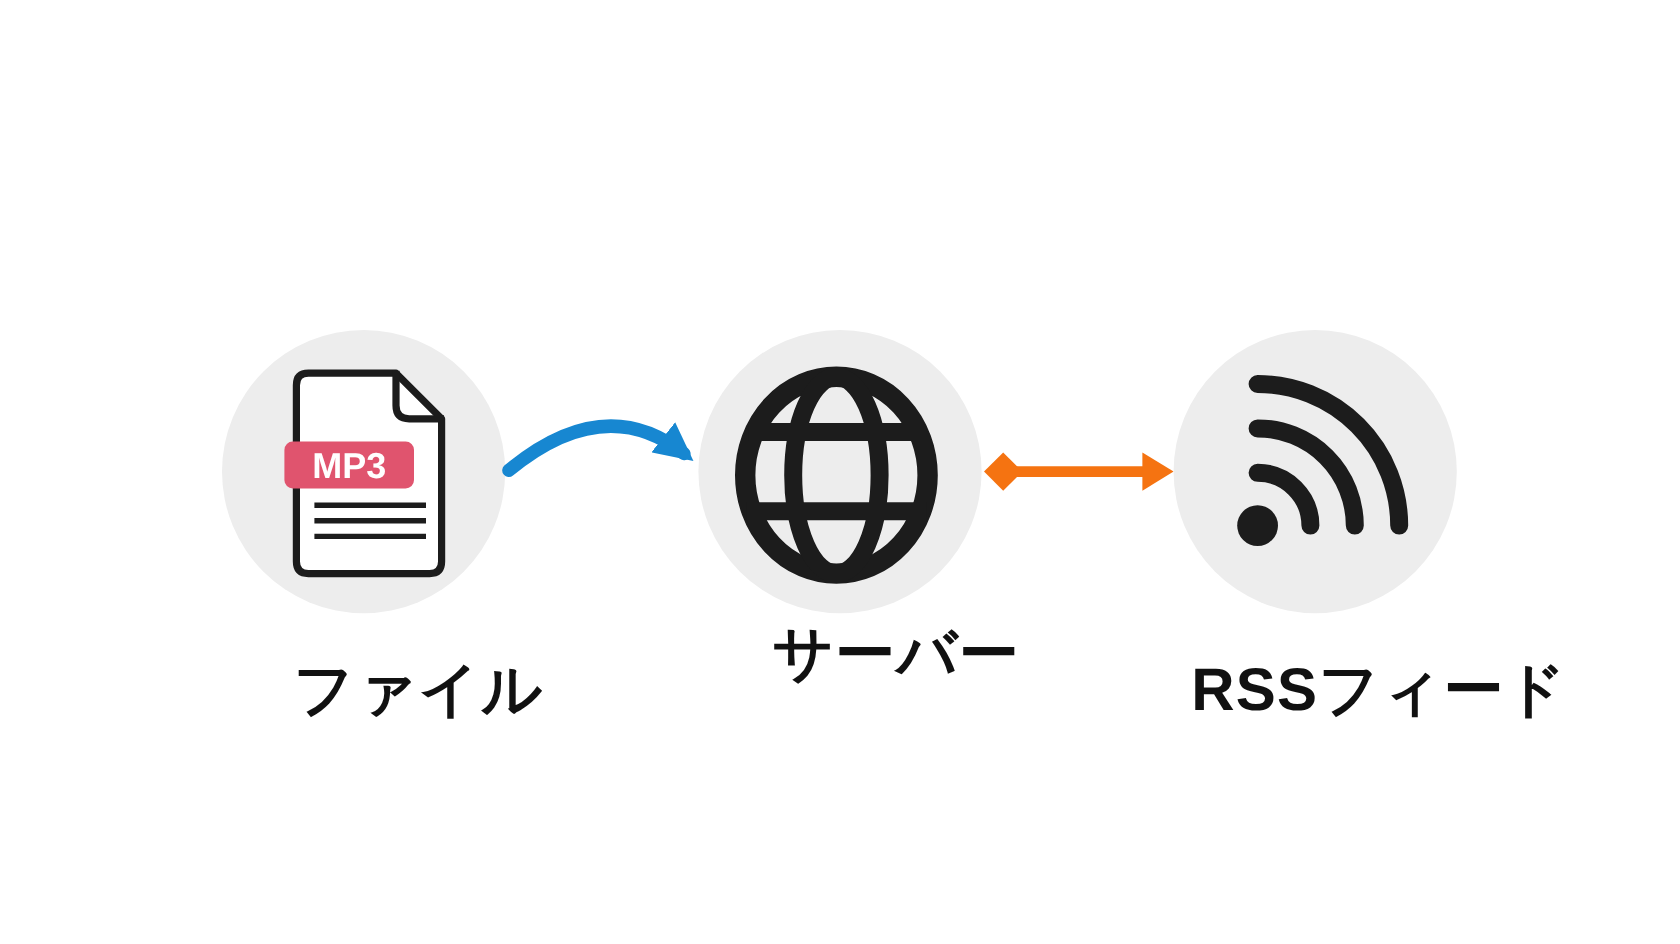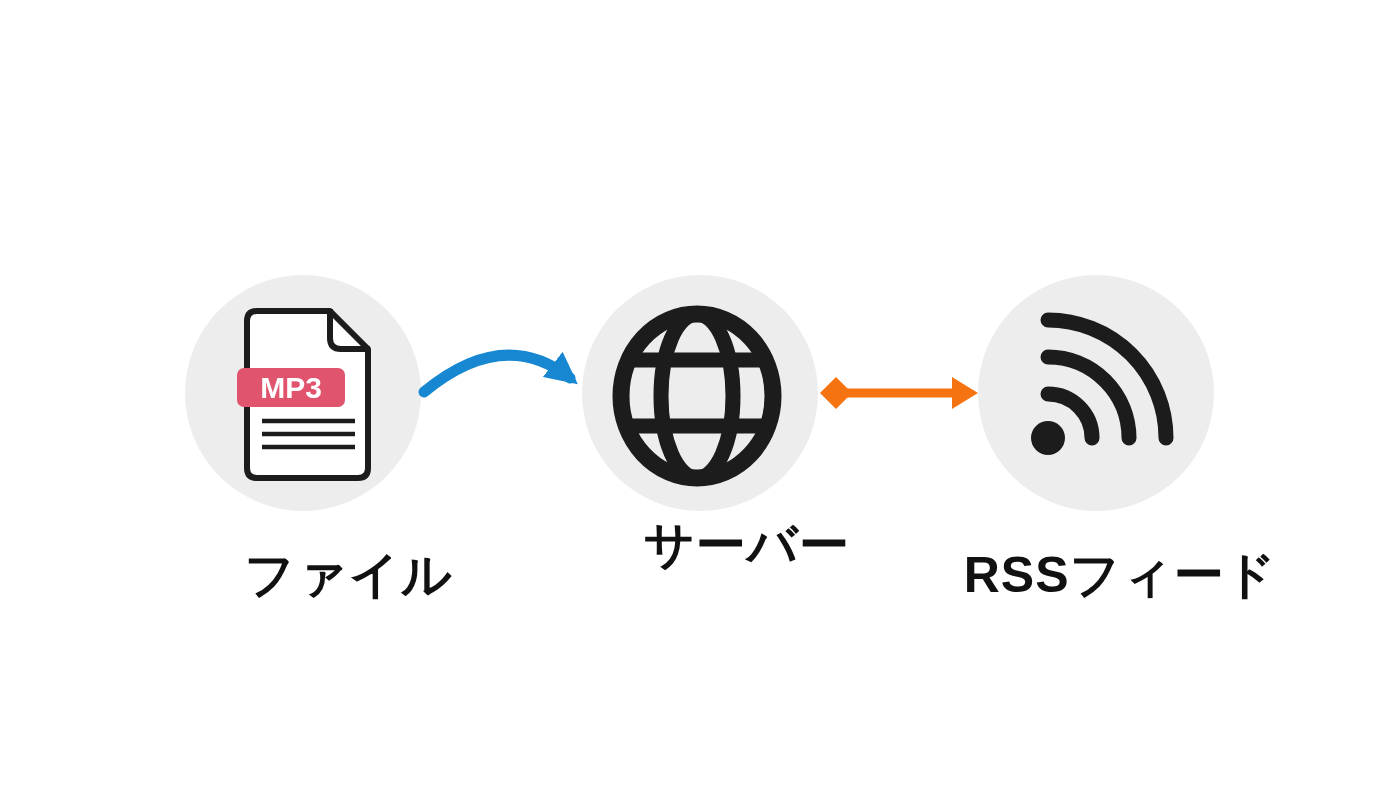--- a/index.html
+++ b/index.html
@@ -89,15 +89,15 @@
 
   <div class="node-circle" style="left:978px; top:275px;"></div>
 
   <svg class="icon-svg" style="left:1010px; top:295px;" width="175" height="175" viewBox="0 0 175 175">
     <circle cx="38" cy="143" r="17" fill="#1c1c1c"></circle>
     <path d="M 38 99 A 44 44 0 0 1 82 143" fill="none" stroke="#1c1c1c" stroke-width="15" stroke-linecap="round"></path>
     <path d="M 38 62 A 81 81 0 0 1 119 143" fill="none" stroke="#1c1c1c" stroke-width="15" stroke-linecap="round"></path>
     <path d="M 38 25 A 118 118 0 0 1 156 143" fill="none" stroke="#1c1c1c" stroke-width="15" stroke-linecap="round"></path>
   </svg>
 
-  <div class="node-label" style="left:937px; top:542px; width:340px;">RSSフィード</div>
+  <div class="node-label" style="left:966px; top:542px; width:340px;">RSSフィード</div>
 
 </div>
 
 </body></html>

